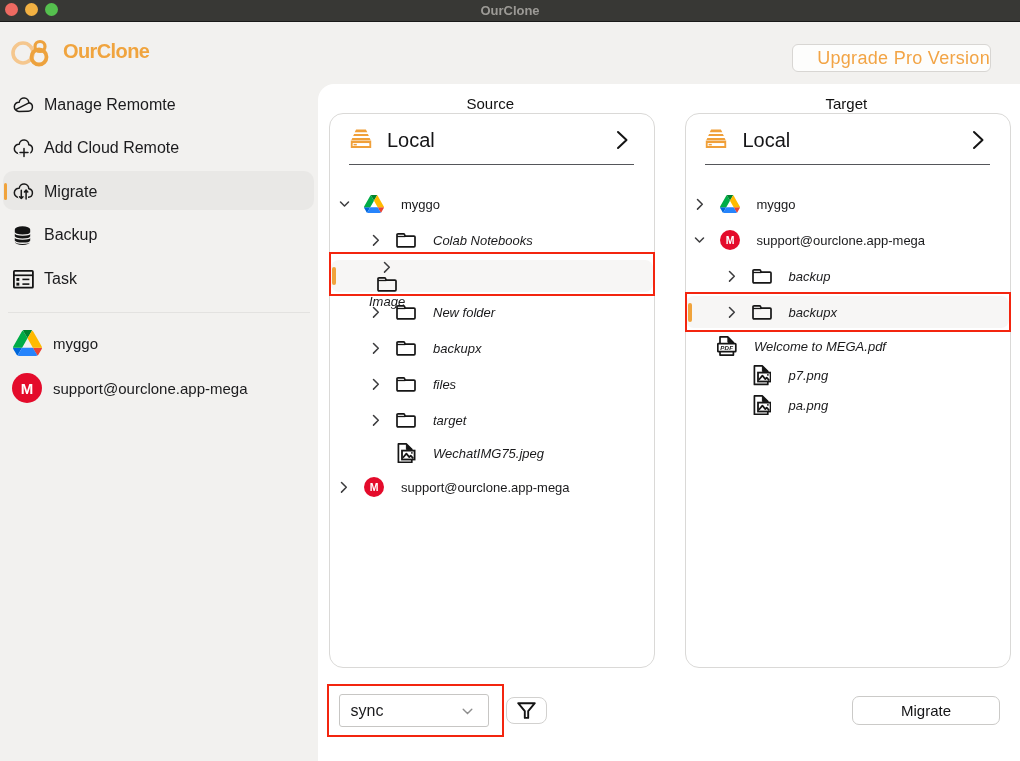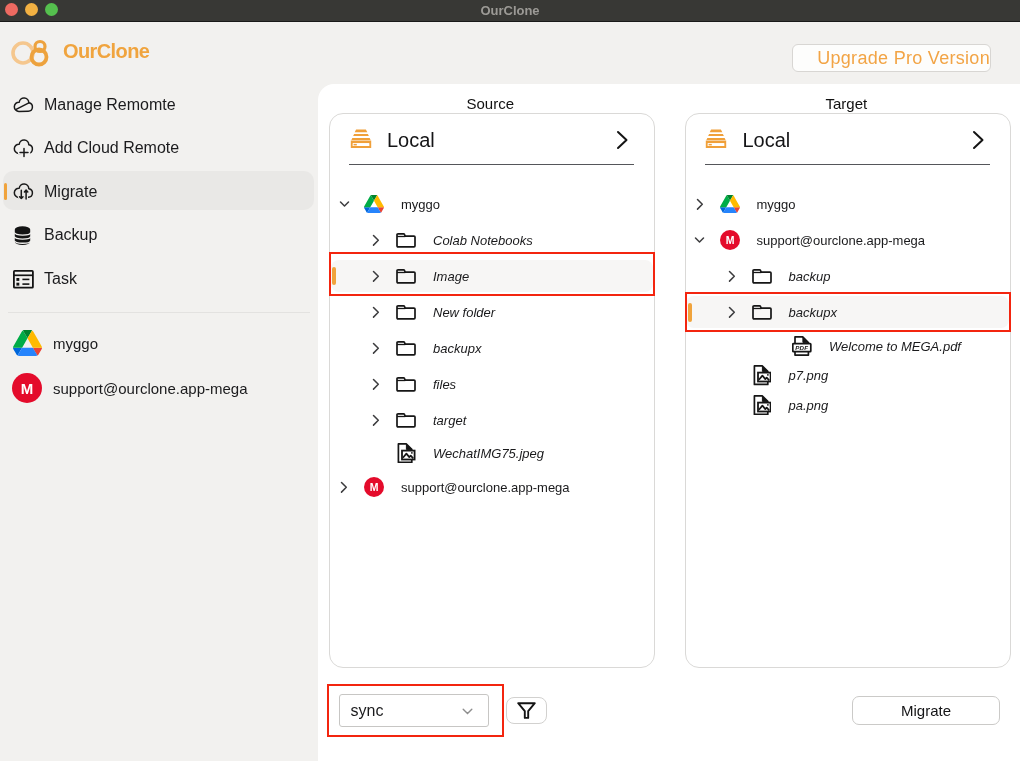--- a/index.html
+++ b/index.html
@@ -259,21 +259,21 @@
     </span>
     <span class="gap1"></span>
   <span class="icon20">
       <svg width="20" height="17" viewBox="0 0 20 17">
         <use href="#i-folder"></use>
       </svg>
     </span>
     <span class="gap2"></span>
   <span>Colab Notebooks</span>
 </div>
-<div class="row lvl1" style="left:329px; top:261px;">
+<div class="row lvl1" style="left:329px; top:261px;flex-direction:column;">
   <span class="chev">
       <svg width="8" height="13" viewBox="0 0 8 13">
         <use href="#i-chev-r"></use>
       </svg>
     </span>
     <span class="gap1"></span>
   <span class="icon20">
       <svg width="20" height="17" viewBox="0 0 20 17">
         <use href="#i-folder"></use>
       </svg>
@@ -425,21 +425,21 @@
     </span>
     <span class="gap1"></span>
   <span class="icon20">
       <svg width="20" height="17" viewBox="0 0 20 17">
         <use href="#i-folder"></use>
       </svg>
     </span>
     <span class="gap2"></span>
   <span>backupx</span>
 </div>
-<div class="row lvl1" style="left:725px; top:331px;">
+<div class="row lvl1" style="left:650px; top:331px;">
   <span class="chev"></span>
     <span class="gap1"></span>
   <span class="icon20">
       <svg width="19.5" height="20" viewBox="0 0 19.5 20">
         <use href="#i-pdffile"></use>
       </svg>
     </span>
     <span class="gap2"></span>
   <span>Welcome to MEGA.pdf</span>
 </div>

